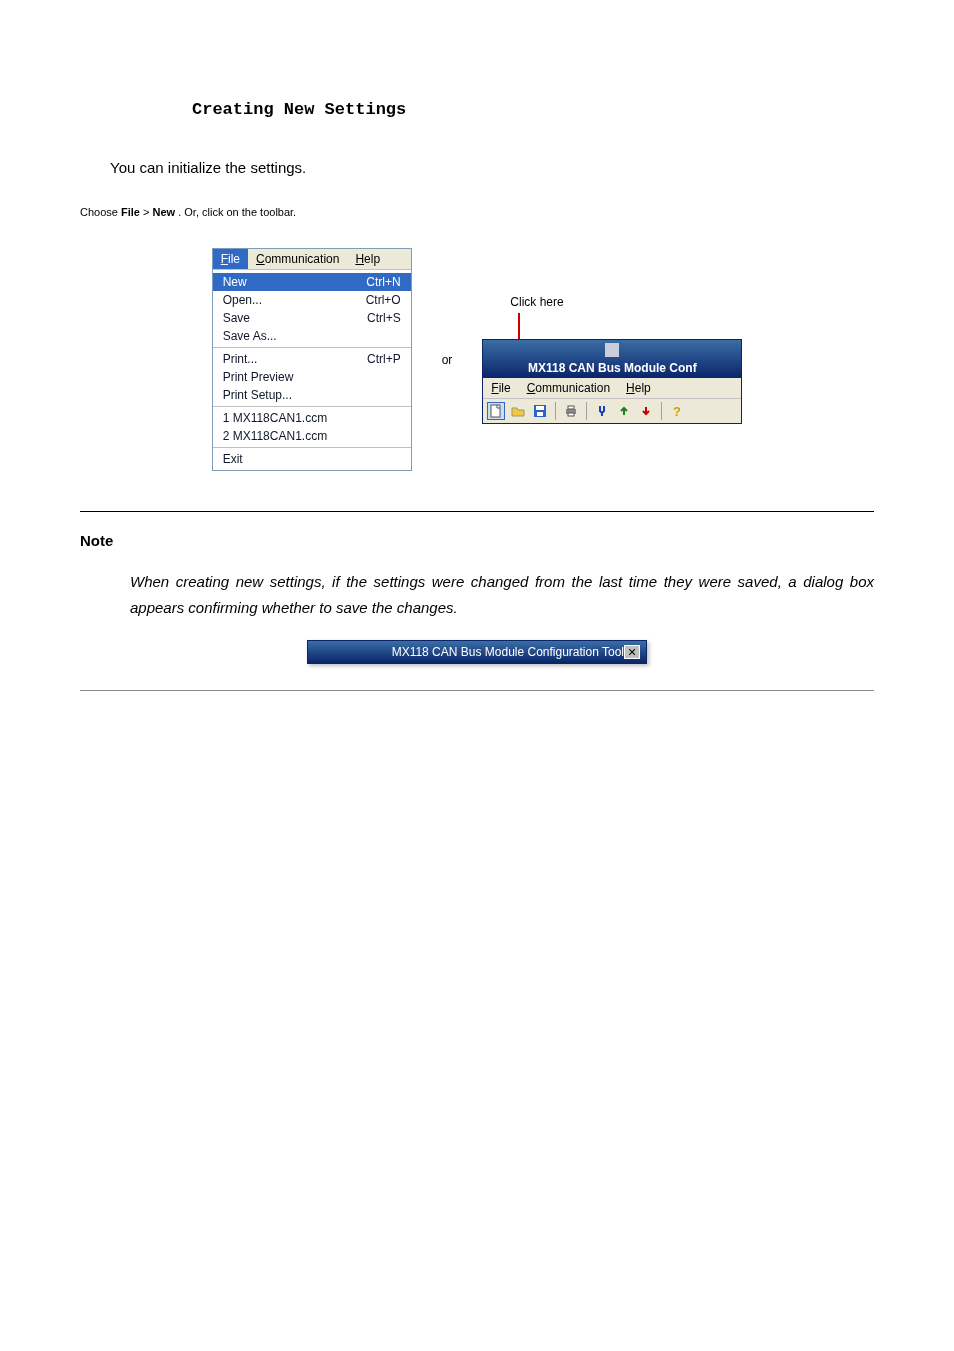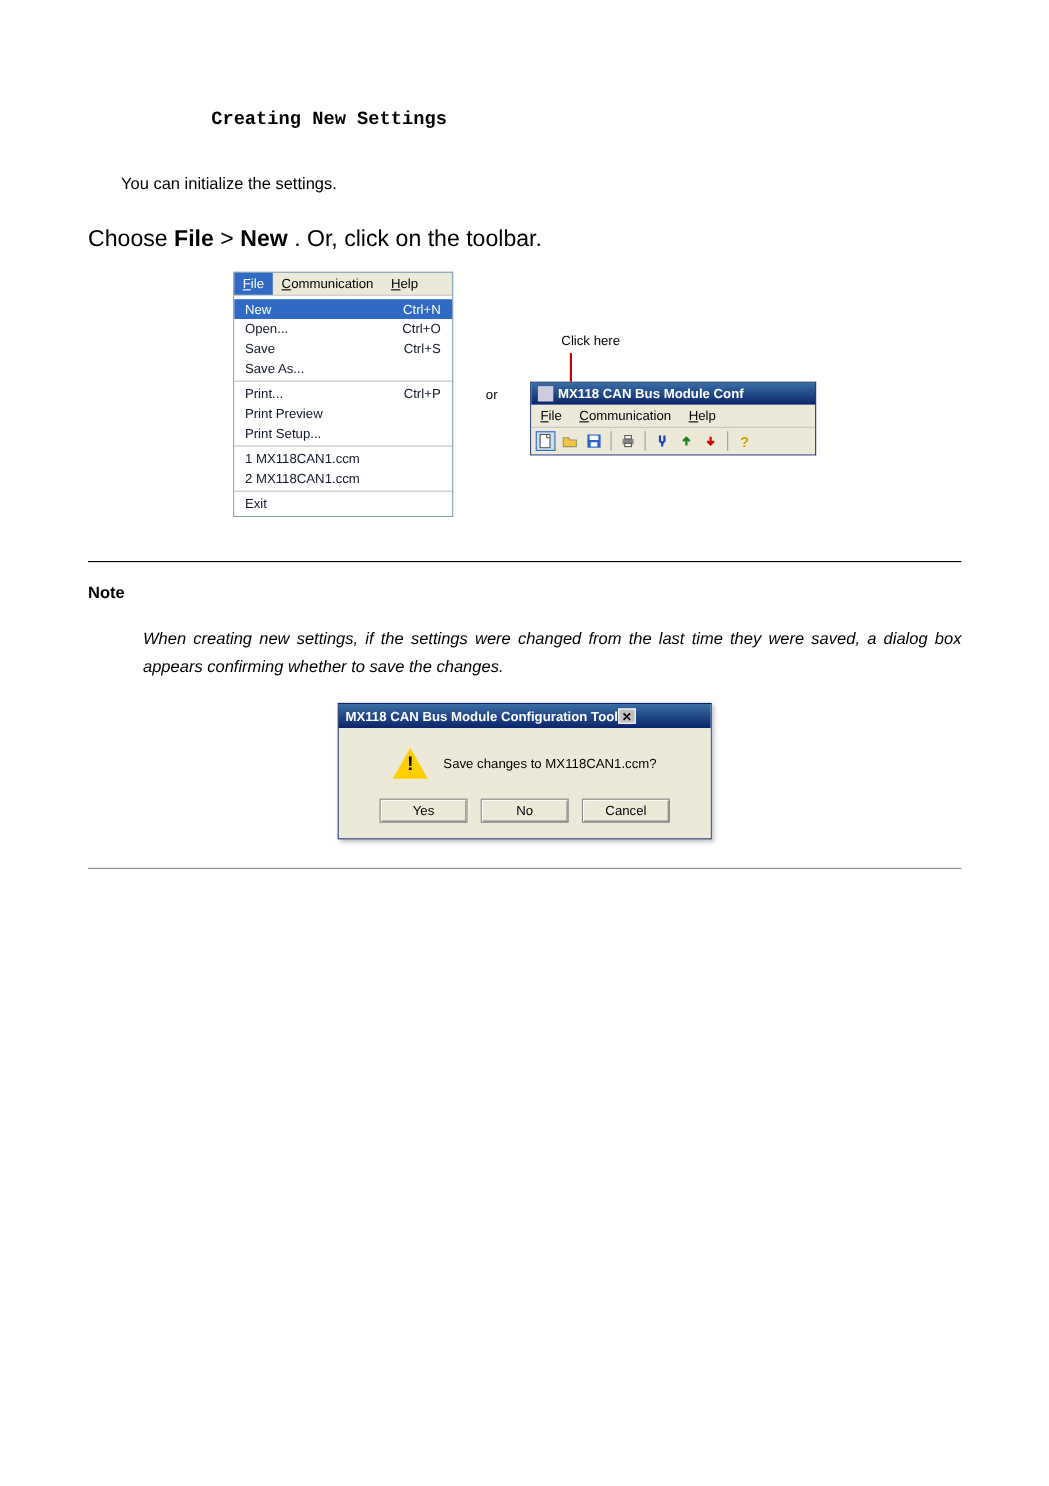--- a/index.html
+++ b/index.html
@@ -18,22 +18,22 @@
     font-family: Liberation Mono, monospace;
     font-weight: bold;
     font-size: 17px;
     margin: 0 0 40px 112px;
   }
   .body-text {
     font-size: 15px;
     margin: 16px 0 30px 30px;
   }
   .instruction {
-    font-size: 21px;
-    margin: 0 0 17px 0;
+    font-size: 11px;
+    margin: 0 0 30px 0;
   }
   .row-images {
     display: flex;
     align-items: center;
     justify-content: center;
     gap: 30px;
     margin: 10px 0 40px 0;
   }
   .or-text {
     font-size: 12px;
@@ -105,20 +105,21 @@
     width: 260px;
   }
   .tb-title {
     background: linear-gradient(#3a6ea5,#0a246a);
     color: #fff;
     font-weight: bold;
     padding: 3px 6px;
     display: flex;
     align-items: center;
     gap: 4px;
+    flex-direction: column;
   }
   .tb-title .ic {
     width: 14px; height: 14px; background:#ccd;
     display:inline-block;
   }
   .tb-menubar {
     background: #ece9d8;
     display: flex;
     border-bottom: 1px solid #c0c0c0;
   }
@@ -173,24 +174,24 @@
   .dialog {
     width: 340px;
     border:1px solid #0a246a;
     font-family: Tahoma, sans-serif;
     font-size: 12px;
     box-shadow: 2px 2px 4px rgba(0,0,0,0.25);
   }
   .dialog-title {
     background: linear-gradient(#3a6ea5,#0a246a);
     color:#fff;
-    font-weight:bold;
+    font-weight:normal;
     padding:4px 6px;
     display:flex;
-    justify-content:flex-start;
+    justify-content:flex-end;
     align-items:center;
   }
   .dialog-close {
     width:16px; height:14px;
     background:#c0c0c0;
     color:#000;
     display:flex; align-items:center; justify-content:center;
     font-size:11px;
     border:1px solid #fff;
     cursor:pointer;
@@ -400,29 +401,18 @@
   <div class="note-label">Note</div>
 
   <p class="note-text">When creating new settings, if the settings were changed from the last time they were saved, a dialog box appears confirming whether to save the changes.</p>
 
   <div class="dialog-outer">
     <div class="dialog">
       <div class="dialog-title">
         <span>MX118 CAN Bus Module Configuration Tool</span>
         <span class="dialog-close">✕</span>
       </div>
-      <div class="dialog-body">
-        <div class="dialog-msg-row">
-          <div class="warn-icon"></div>
-          <div>Save changes to MX118CAN1.ccm?</div>
-        </div>
-        <div class="dialog-buttons">
-          <button>Yes</button>
-          <button>No</button>
-          <button>Cancel</button>
-        </div>
-      </div>
     </div>
   </div>
 
   <hr class="hr light">
 
 </div>
 
 </body></html>

